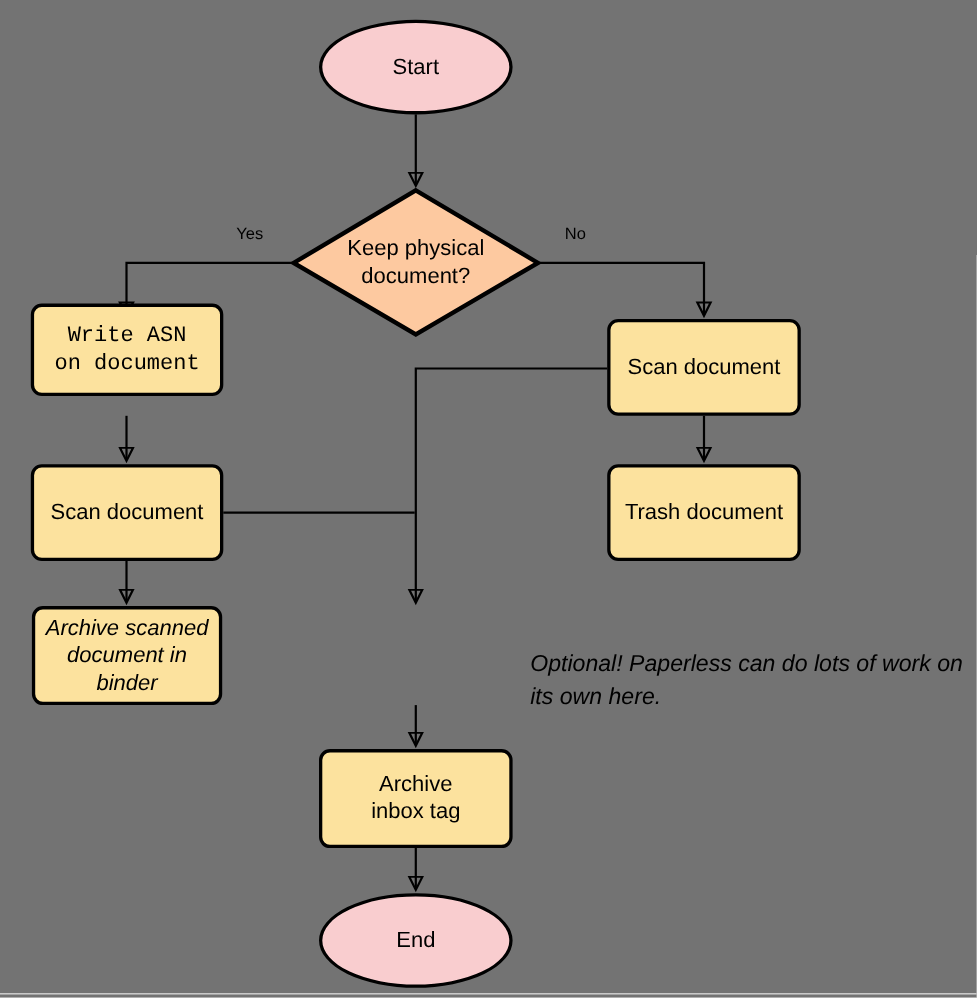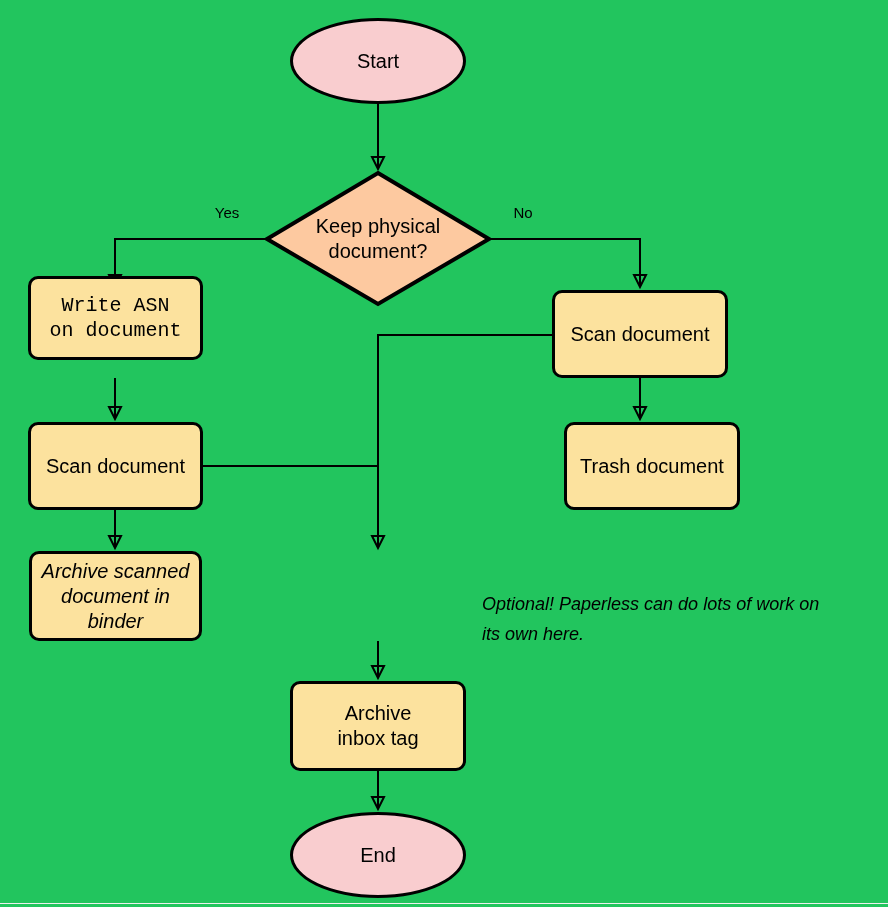--- a/index.html
+++ b/index.html
@@ -4,41 +4,41 @@
 <style>
   :root{
     --terminator-fill:#f9cdcf;
     --decision-fill:#fdc9a0;
     --process-fill:#fce29e;
     --stroke:#000000;
     --page-rule:#eeeeee;
   }
   html,body{margin:0;padding:0;background:#ffffff;}
   .page{
-    position:relative;width:888px;height:907px;background:#22c55e;
+    position:relative;width:888px;height:907px;background:#737373;
     font-family:"Liberation Sans",sans-serif;color:#000;overflow:hidden;
   }
   .edges{position:absolute;left:0;top:0;width:888px;height:907px;}
   .edges path{stroke:var(--stroke);stroke-width:2;fill:none;}
   .edges .shape{stroke:var(--stroke);stroke-width:4;fill:var(--decision-fill);stroke-linejoin:miter;}
   .node{
     position:absolute;display:flex;align-items:center;justify-content:center;
     text-align:center;white-space:pre-line;box-sizing:border-box;
     background:var(--process-fill);border:3px solid var(--stroke);
     font-size:20px;line-height:25px;
   }
   .rect{border-radius:10px;}
   .terminator{border-radius:50%;background:var(--terminator-fill);border-width:3.5px;}
   .diamond-label{
     position:absolute;display:flex;align-items:center;justify-content:center;
     text-align:center;white-space:pre-line;font-size:20px;line-height:25px;
   }
   .edge-label{position:absolute;font-size:15px;text-align:center;}
   .note{
-    position:absolute;font-style:italic;font-size:18px;line-height:30px;
+    position:absolute;font-style:italic;font-size:21px;line-height:30px;
     white-space:pre-line;
   }
   .page-rule{position:absolute;left:0;bottom:3px;width:888px;height:1px;background:var(--page-rule);}
 </style>
 </head>
 <body>
 
 <div class="page">
 
   <svg class="edges" viewBox="0 0 888 907" xmlns="http://www.w3.org/2000/svg">
@@ -73,21 +73,21 @@
 on document</div>
 
   <div class="node rect" style="left:28px;top:422px;width:175px;height:88px;">Scan document</div>
 
   <div class="node rect" style="left:29px;top:551px;width:173px;height:90px;font-style:italic;">Archive scanned
 document in
 binder</div>
 
   <div class="node rect" style="left:552px;top:290px;width:176px;height:88px;">Scan document</div>
 
-  <div class="node rect" style="left:564px;top:422px;width:176px;height:88px;">Trash document</div>
+  <div class="node rect" style="left:552px;top:422px;width:176px;height:88px;">Trash document</div>
 
 
   <div class="note" style="left:482px;top:589px;width:404px;">Optional! Paperless can do lots of work on
 its own here.</div>
 
   <div class="node rect" style="left:290px;top:681px;width:176px;height:90px;">Archive
 inbox tag</div>
 
   <div class="node terminator" style="left:290px;top:812px;width:176px;height:86px;">End</div>
 

